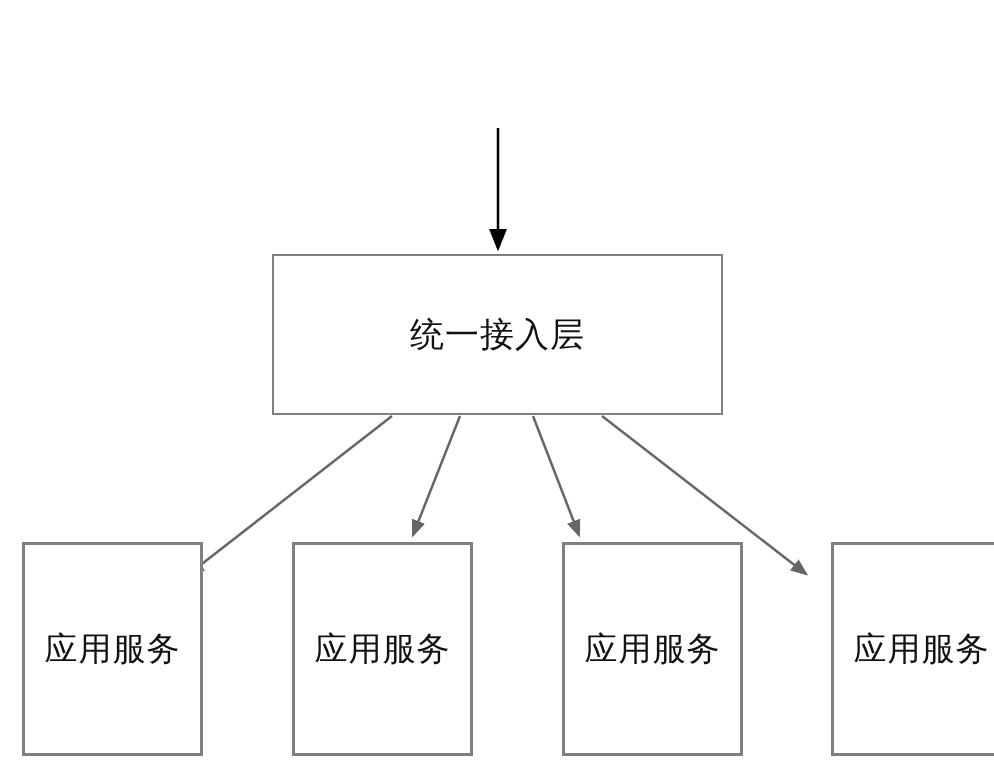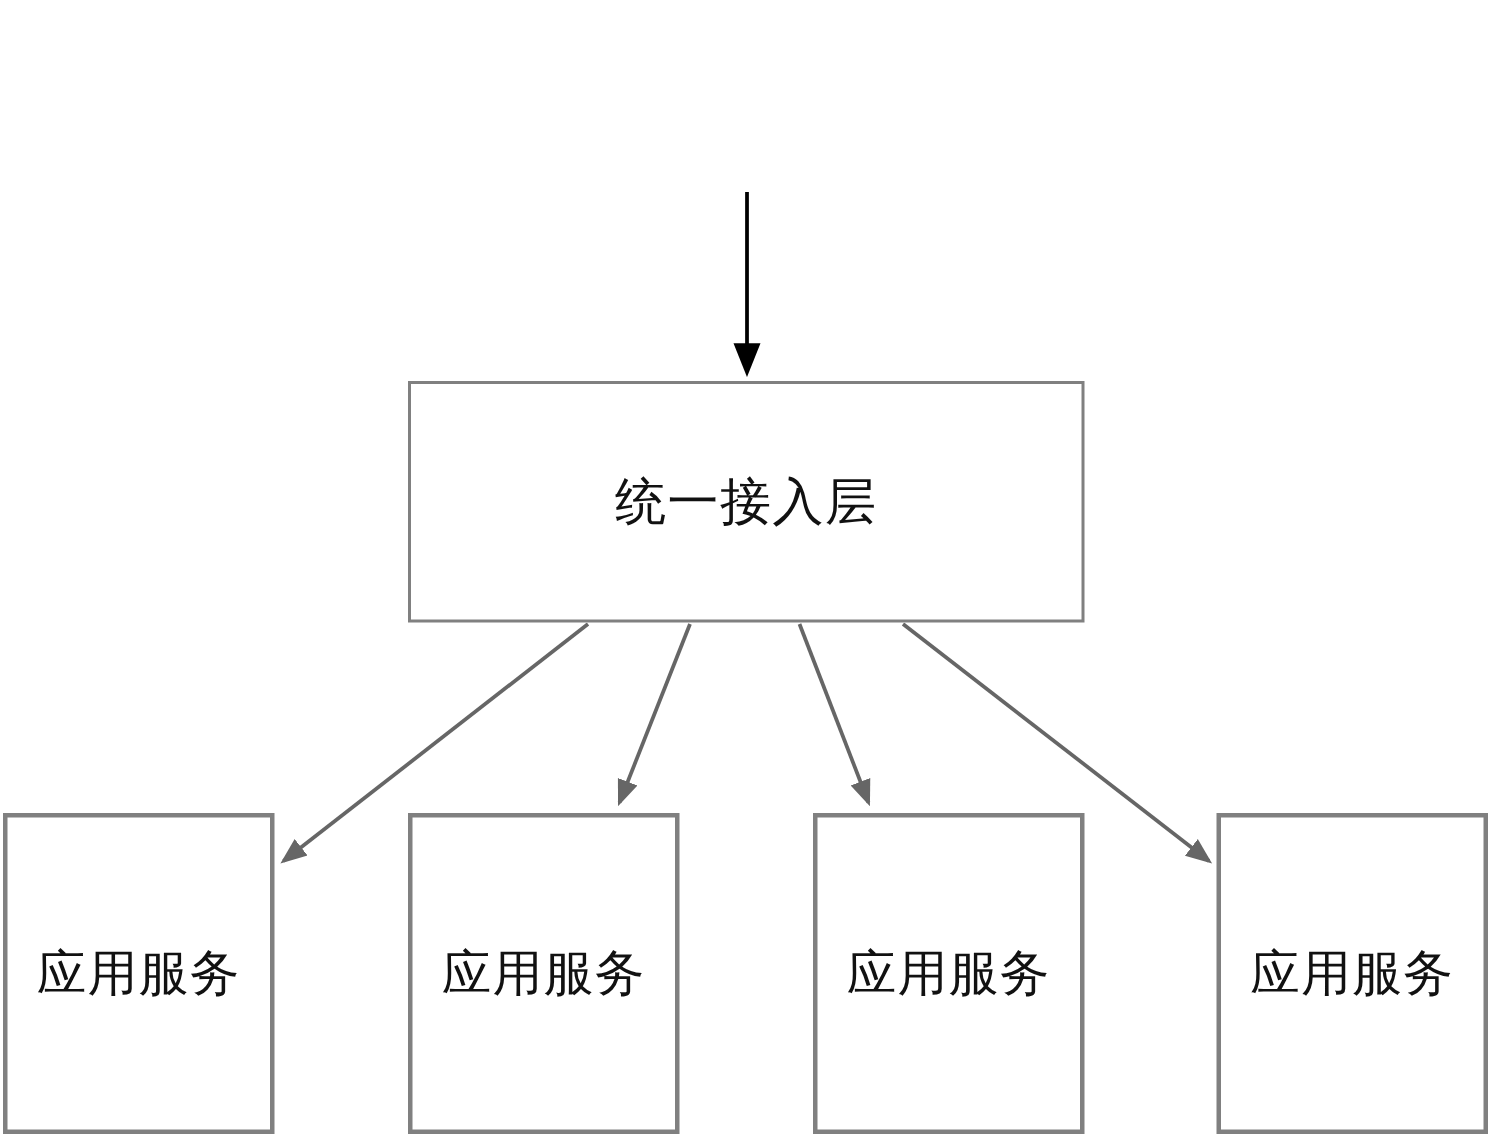--- a/index.html
+++ b/index.html
@@ -44,20 +44,21 @@
     top: 254px;
     width: 451px;
     height: 161px;
   }
   .node-gateway .node-label { font-size: 34px; }
   .node-service {
     top: 542px;
     width: 181px;
     height: 214px;
     border-width: 3px;
+    margin-left: 20px;
   }
   .node-service .node-label { font-size: 33px; }
   .node-service-1 { left: 2px; }
   .node-service-2 { left: 272px; }
   .node-service-3 { left: 542px; }
   .node-service-4 { left: 811px; }
   .edges-overlay {
     position: absolute;
     left: 0;
     top: 0;

